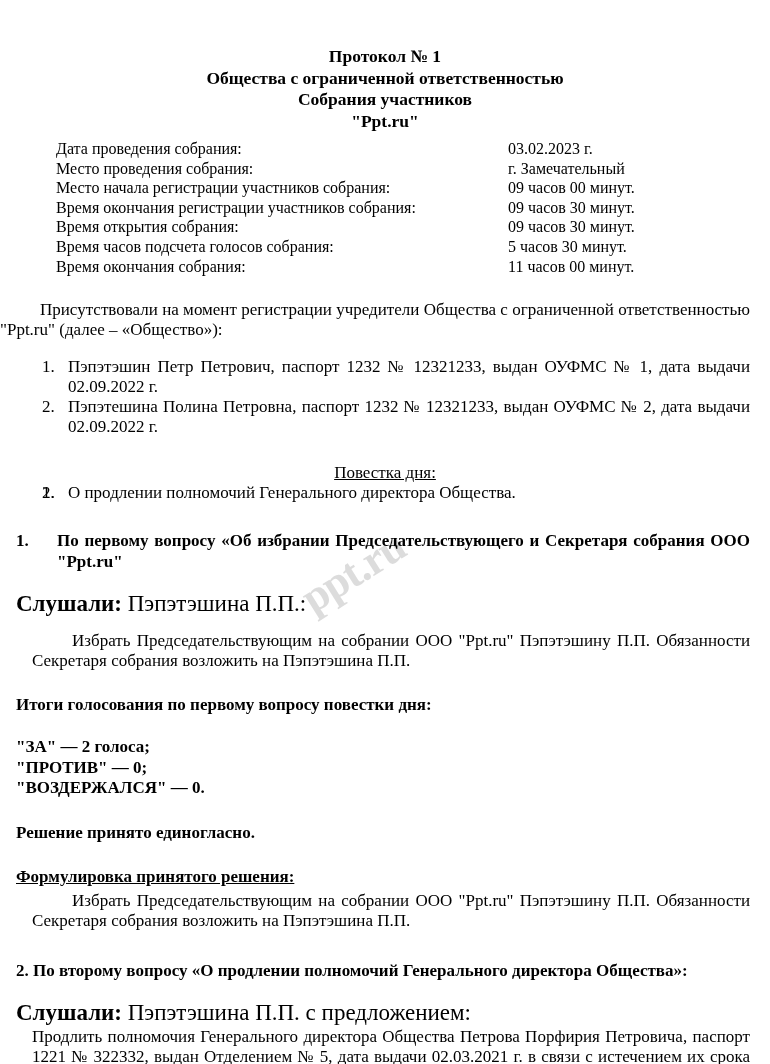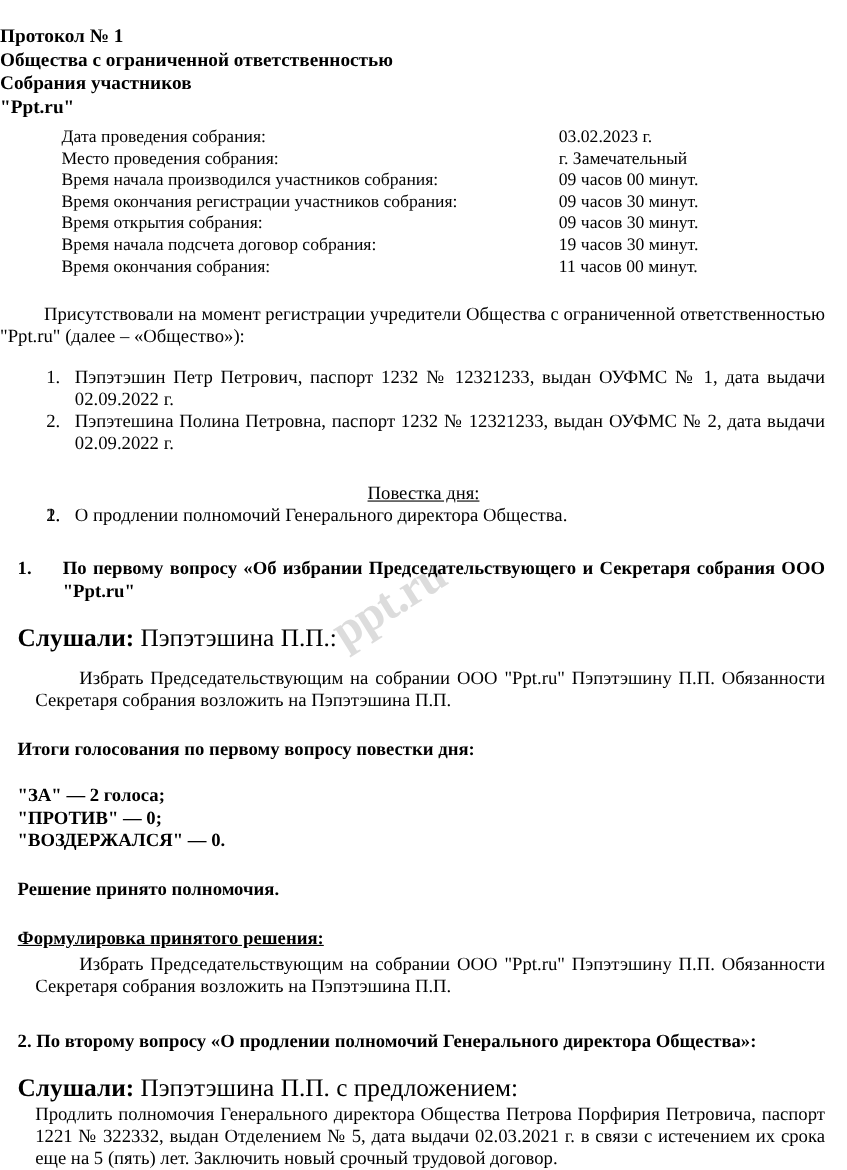--- a/index.html
+++ b/index.html
@@ -37,24 +37,26 @@
     letter-spacing: -1px;
     white-space: nowrap;
     pointer-events: none;
     z-index: 0;
   }
 
   .content { position: relative; z-index: 2; }
 
   
   .doc-title {
+    text-align: center;
     font-weight: bold;
     font-size: 17.5px;
     line-height: 21.5px;
     padding-top: 22px;
+    margin-top: 24px;
   }
   .doc-title div { white-space: nowrap; }
 
   
   .meta {
     margin-top: 7px;
     padding-left: 56px;
     padding-right: 20px;
     font-size: 16px;
     line-height: 19.6px;
@@ -186,34 +188,34 @@
     <div class="meta">
       <div class="meta-row">
         <span class="meta-label">Дата проведения собрания:</span>
         <span class="meta-value">03.02.2023 г.</span>
       </div>
       <div class="meta-row">
         <span class="meta-label">Место проведения собрания:</span>
         <span class="meta-value">г. Замечательный</span>
       </div>
       <div class="meta-row">
-        <span class="meta-label">Время начала производился участников собрания:</span>
+        <span class="meta-label">Место начала регистрации участников собрания:</span>
         <span class="meta-value">09 часов 00 минут.</span>
       </div>
       <div class="meta-row">
         <span class="meta-label">Время окончания регистрации участников   собрания:</span>
         <span class="meta-value">09 часов 30 минут.</span>
       </div>
       <div class="meta-row">
         <span class="meta-label">Время открытия собрания:</span>
         <span class="meta-value">09 часов 30 минут.</span>
       </div>
       <div class="meta-row">
-        <span class="meta-label">Время начала подсчета договор   собрания:</span>
-        <span class="meta-value">19 часов 30 минут.</span>
+        <span class="meta-label">Время часов подсчета голосов   собрания:</span>
+        <span class="meta-value">5 часов 30 минут.</span>
       </div>
       <div class="meta-row">
         <span class="meta-label">Время окончания собрания:</span>
         <span class="meta-value">11 часов 00 минут.</span>
       </div>
     </div>
 
     <p class="para para-intro">Присутствовали на момент регистрации учредители Общества с ограниченной ответственностью "Ppt.ru" (далее – «Общество»):</p>
 
     <ol class="doc-list list-participants">
@@ -254,21 +256,21 @@
     <p class="body-para">Избрать Председательствующим на собрании ООО "Ppt.ru" Пэпэтэшину П.П. Обязанности Секретаря   собрания возложить на Пэпэтэшина П.П.</p>
 
     <div class="bold-head">Итоги голосования по первому вопросу повестки дня:</div>
 
     <div class="votes">
       <div>"ЗА" — 2 голоса;</div>
       <div>"ПРОТИВ" — 0;</div>
       <div>"ВОЗДЕРЖАЛСЯ" — 0.</div>
     </div>
 
-    <div class="decision">Решение принято полномочия.</div>
+    <div class="decision">Решение принято единогласно.</div>
 
     <div class="bold-head ul">
       <span>Формулировка принятого решения:</span>
     </div>
 
     <p class="body-para mt-small">Избрать Председательствующим на собрании ООО "Ppt.ru" Пэпэтэшину П.П. Обязанности Секретаря   собрания возложить на Пэпэтэшина П.П.</p>
 
     <div class="q-head q2">
       <span class="num">2.</span>
       <span>По второму вопросу «О продлении полномочий Генерального директора Общества»:</span>

